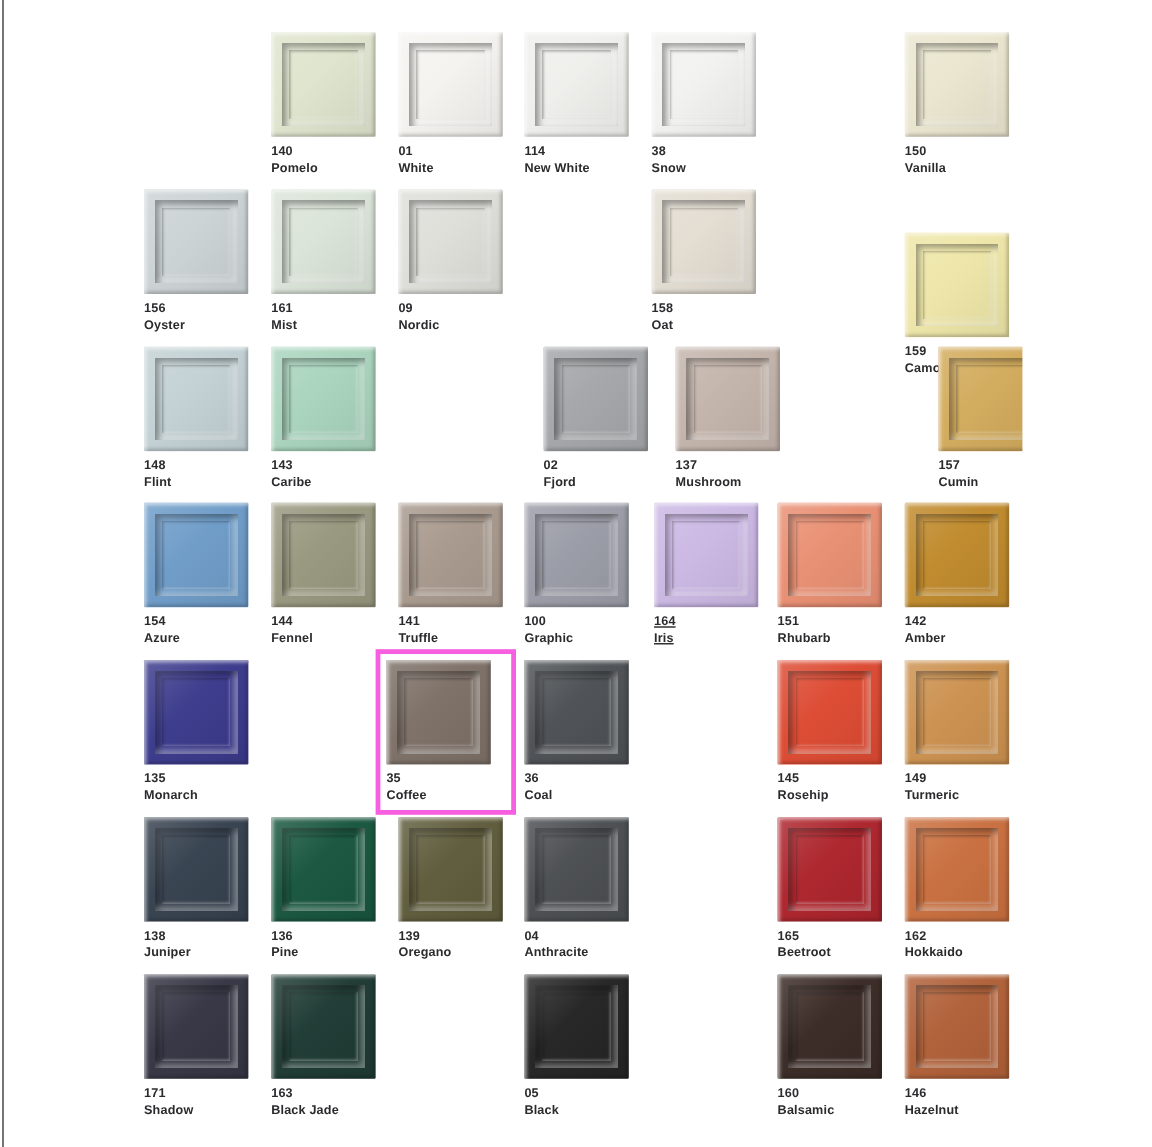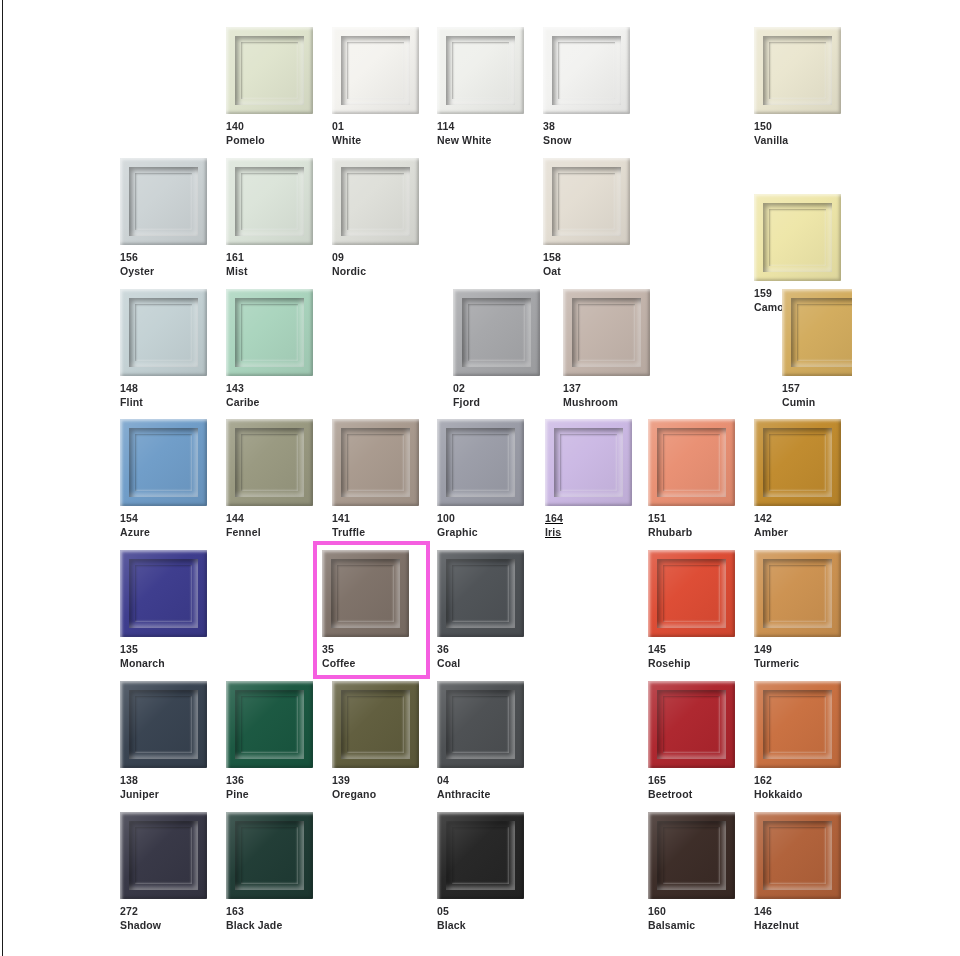--- a/index.html
+++ b/index.html
@@ -509,21 +509,21 @@
         </div>
       </div>
       <div class="swatch-cell" style="left: 120px; top: 812px;">
         <div class="swatch-tile" style="background: rgb(53, 53, 68);">
           <div class="frame-outer"></div>
           <div class="frame-bevel"></div>
           <div class="frame-inner"></div>
           <div class="frame-sheen"></div>
         </div>
         <div class="swatch-meta">
-          <span class="swatch-code">272</span>
+          <span class="swatch-code">171</span>
           <span class="swatch-name">Shadow</span>
         </div>
       </div>
       <div class="swatch-cell" style="left: 226px; top: 812px;">
         <div class="swatch-tile" style="background: rgb(30, 58, 51);">
           <div class="frame-outer"></div>
           <div class="frame-bevel"></div>
           <div class="frame-inner"></div>
           <div class="frame-sheen"></div>
         </div>

